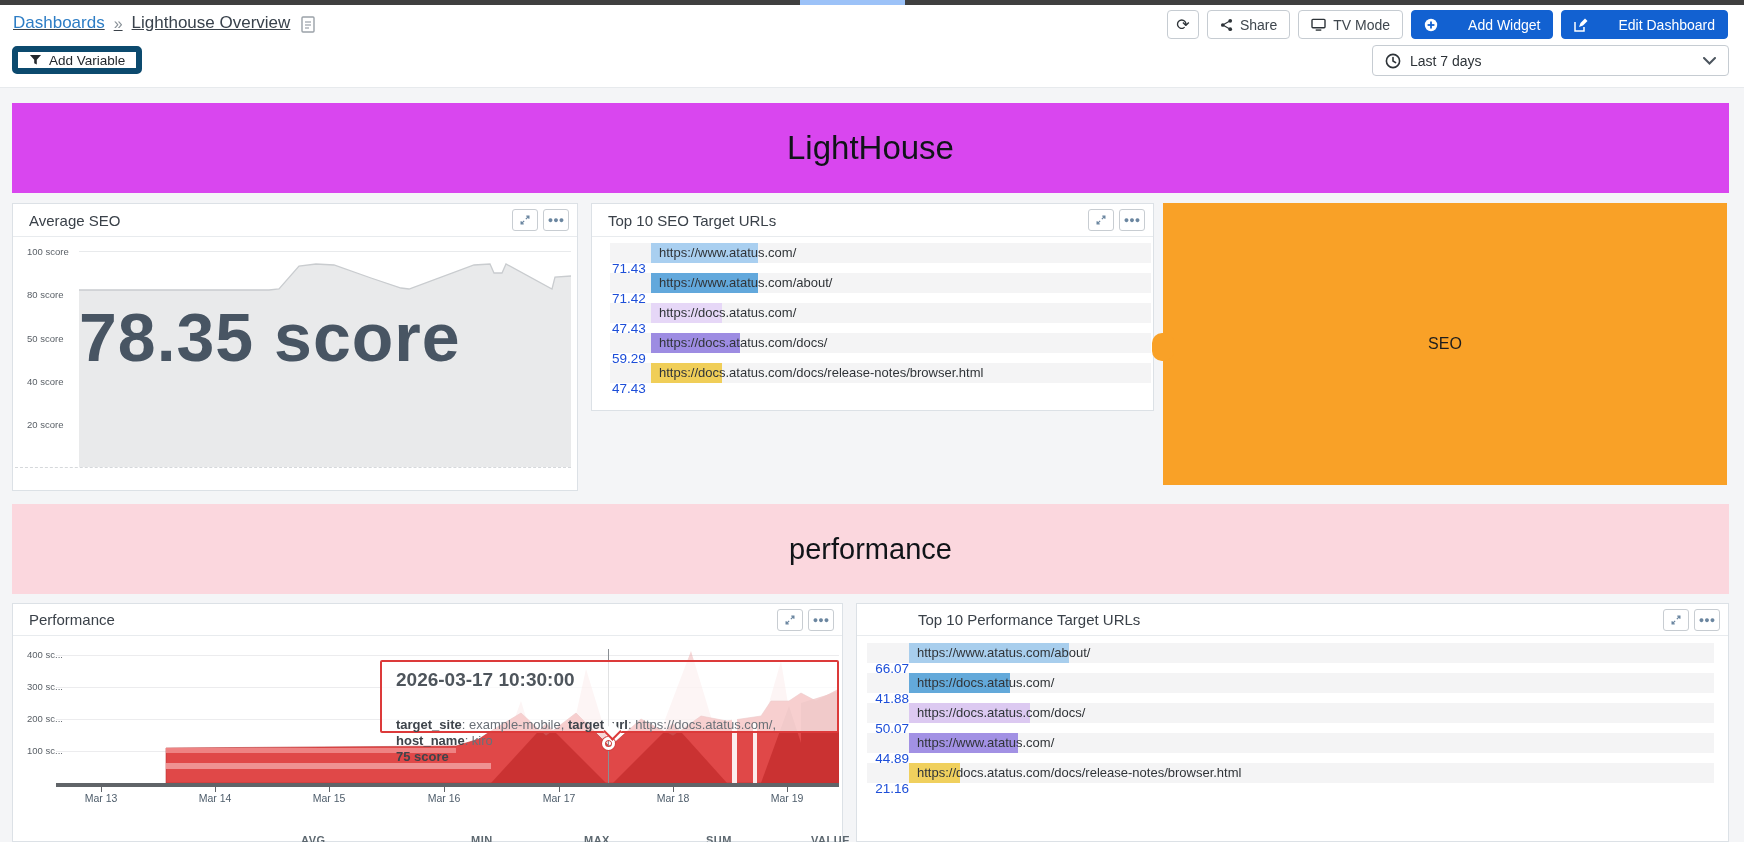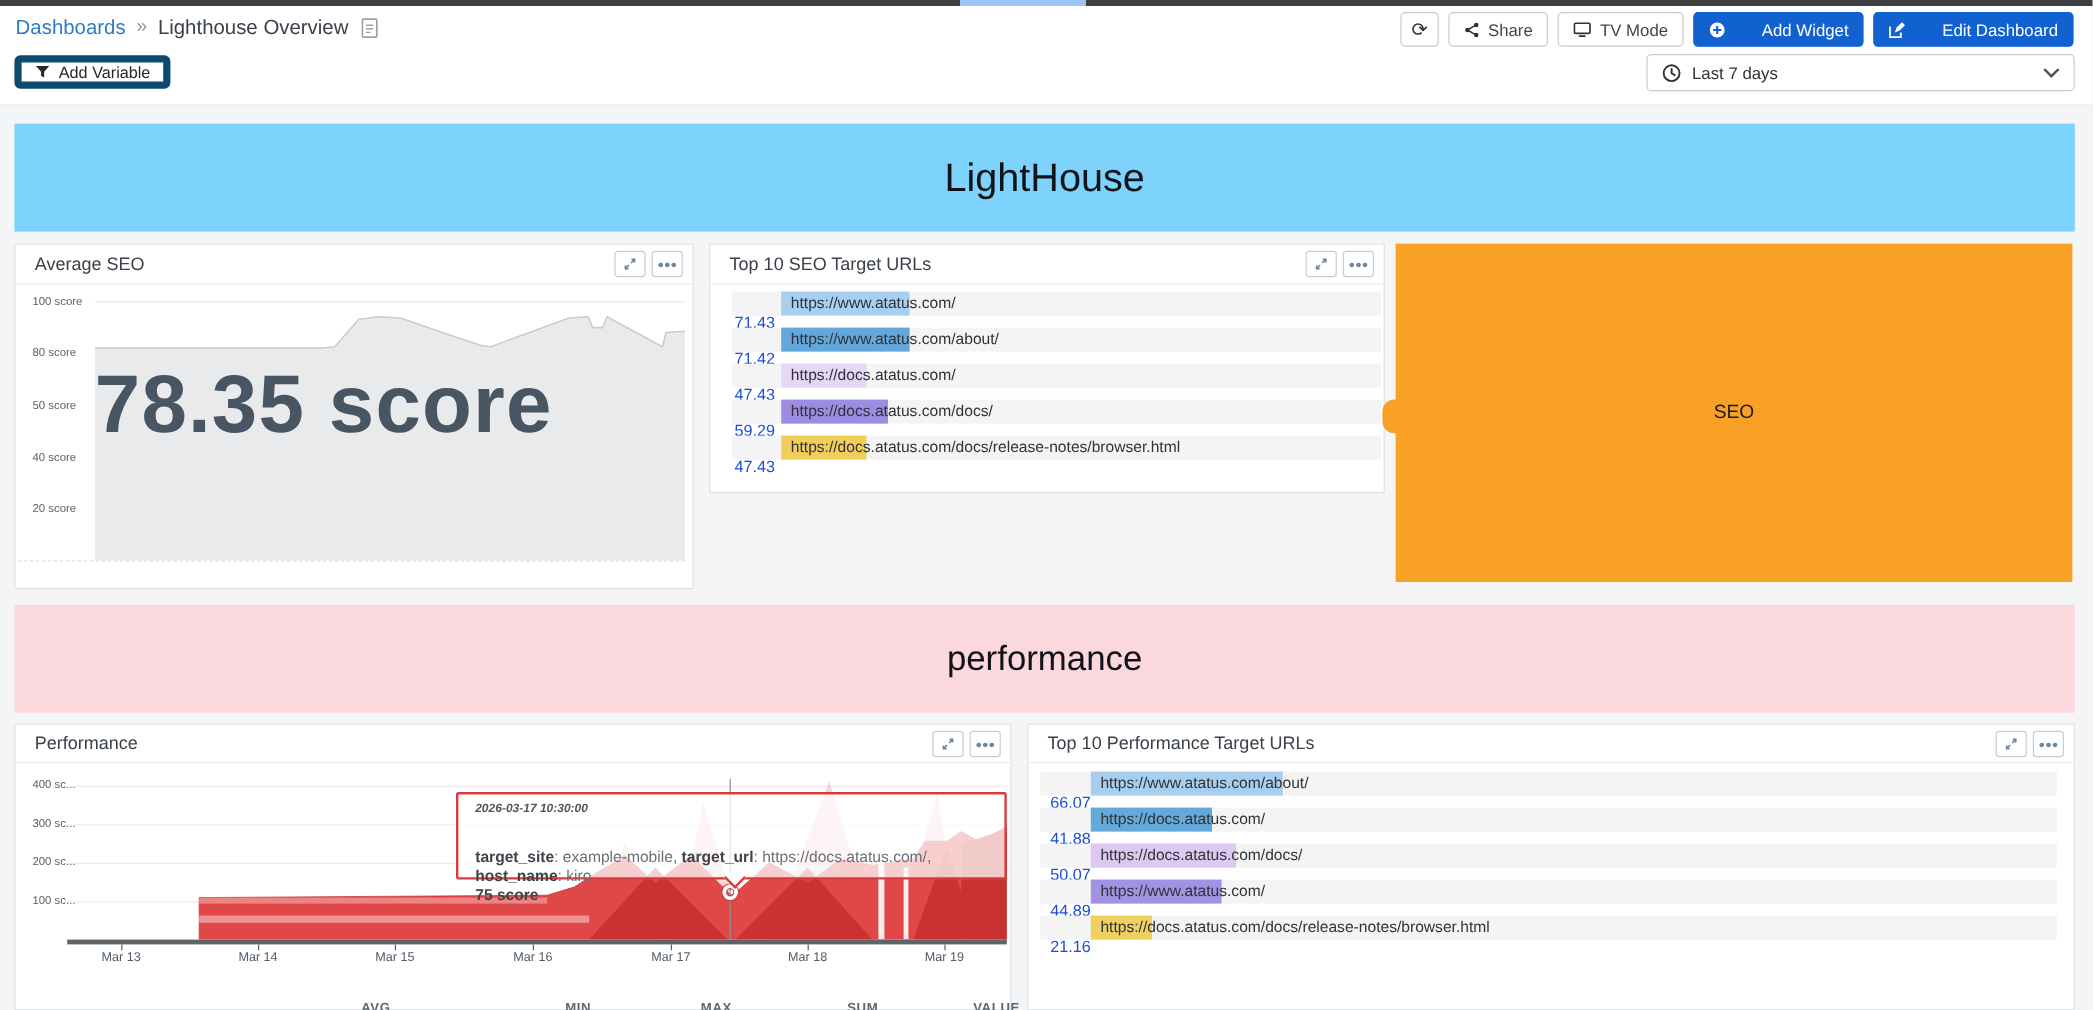--- a/index.html
+++ b/index.html
@@ -3,21 +3,21 @@
 <meta charset="utf-8">
 <style>
   html,body{margin:0;padding:0;background:#e9ebee;}
   *{box-sizing:border-box;}
   .stage{position:relative;width:1744px;height:842px;overflow:hidden;background:#f4f5f7;
          font-family:"Liberation Sans",sans-serif;color:#3a4149;}
   
   .header{position:absolute;top:0;left:0;width:1744px;height:88px;background:#fff;border-bottom:1px solid #e7eaed;}
   .progress{position:absolute;top:0;left:0;width:1744px;height:5px;background:#3f3f3f;z-index:5;}
   .progress .chunk{position:absolute;top:0;left:800px;width:105px;height:5px;background:#9cc2f8;}
-  .breadcrumb{position:absolute;top:13px;left:13px;font-size:17px;display:flex;align-items:center;gap:9px;}
+  .breadcrumb{position:absolute;top:13px;left:13px;font-size:17px;display:flex;align-items:flex-end;gap:9px;text-decoration:underline;}
   .breadcrumb .root{color:#2d7dc5;cursor:pointer;}
   .breadcrumb .sep{color:#8a9299;font-size:16px;}
   .breadcrumb .current{color:#39424c;}
   .doc-ic{margin-left:2px;display:inline-flex;}
   .toolbar{position:absolute;top:10px;right:16px;display:flex;gap:8px;z-index:6;}
   .btn{height:29px;padding:0 12px;border:1px solid #c6ccd2;border-radius:4px;background:#fff;
        color:#3f474e;font-size:14px;display:flex;align-items:center;gap:7px;cursor:pointer;white-space:nowrap;}
   .btn.icon-only{width:32px;justify-content:center;padding:0;}
   .btn.primary{background:#1261d1;border-color:#1261d1;color:#fff;gap:30px;}
   .addvar{position:absolute;top:46px;left:12px;height:28px;padding:0 11px;border:6px solid #0c4a6e;
@@ -63,21 +63,21 @@
   .axis{position:absolute;left:43px;top:179px;width:783px;height:4px;background:#606468;}
   .tick{position:absolute;top:183px;width:1px;height:5px;background:#606468;}
   .xlab{position:absolute;top:188px;width:44px;text-align:center;font-size:10.5px;color:#4e5d6b;}
   .crosshair{position:absolute;left:595px;top:45px;width:1px;height:134px;background:#8a8f94;z-index:1;}
   .marker{position:absolute;left:589px;top:133px;width:13px;height:13px;border-radius:50%;border:3px solid #fff;
           box-shadow:0 0 0 1px #cf4040, inset 0 0 0 1px #cf4040;z-index:2;}
   .tooltip{position:absolute;left:367px;top:56px;width:459px;height:73px;background:rgba(255,255,255,.74);
            border:2px solid #dc3a3a;border-radius:2px;padding:7px 14px;z-index:3;}
   .tooltip::after{content:"";position:absolute;left:224px;bottom:-7px;width:11px;height:11px;background:#fff;
                   border-right:2px solid #dc3a3a;border-bottom:2px solid #dc3a3a;transform:rotate(45deg);}
-  .tt-time{font-size:10px;font-weight:700;color:#4e555c;font-style:italic;}
+  .tt-time{font-size:19px;font-weight:700;color:#4e555c;}
   .tt-body{margin-top:26px;font-size:13px;color:#6a7077;line-height:16px;}
   .tt-body b{color:#3e444b;}
   .tt-score{font-size:13px;font-weight:700;color:#3e444b;}
   .fstats{position:absolute;top:230px;left:0;width:100%;height:12px;}
   .fstats span{position:absolute;font-size:11px;font-weight:700;letter-spacing:.5px;color:#5d6870;}
   .fstats span:nth-child(1){left:288px;} .fstats span:nth-child(2){left:458px;}
   .fstats span:nth-child(3){left:571px;} .fstats span:nth-child(4){left:693px;}
   .fstats span:nth-child(5){left:798px;}
   svg{display:block;}
   .plot{position:absolute;z-index:0;}
@@ -170,21 +170,21 @@
         </span>
       <span>Last 7 days</span>
       <span class="chev">
           <svg width="13" height="8" viewBox="0 0 13 8">
             <polyline points="1,1 6.5,6.5 12,1" fill="none" stroke="#4c555e" stroke-width="2" stroke-linecap="round"></polyline>
           </svg>
         </span>
     </div>
   </div>
 
-  <div class="banner lh" style="background:#7dd3fc;">
+  <div class="banner lh" style="background:#d946ef;">
     <span>LightHouse</span>
   </div>
 
   <div class="card" style="left:12px;top:203px;width:566px;height:288px;">
     <div class="chead">
       <span class="ctitle">Average SEO</span>
       <span class="cicons">
         <span class="cic">
             <svg width="12" height="12" viewBox="0 0 14 14">
               <path d="M8.5,2.5 h3 v3 M5.5,11.5 h-3 v-3 M11.5,2.5 L8,6 M2.5,11.5 L6,8" fill="none" stroke="#6b86a0" stroke-width="1.5"></path>
@@ -322,21 +322,21 @@
       <span>AVG</span>
       <span>MIN</span>
       <span>MAX</span>
       <span>SUM</span>
       <span>VALUE</span>
     </div>
   </div>
 
   <div class="card" style="left:856px;top:603px;width:873px;height:239px;">
     <div class="chead" style="height:32px;">
-      <span class="ctitle" style="top:7px;">Top 10 Performance Target URLs</span>
+      <span class="ctitle" style="top:7px;margin-left:45px;">Top 10 Performance Target URLs</span>
       <span class="cicons">
         <span class="cic">
             <svg width="12" height="12" viewBox="0 0 14 14">
               <path d="M8.5,2.5 h3 v3 M5.5,11.5 h-3 v-3 M11.5,2.5 L8,6 M2.5,11.5 L6,8" fill="none" stroke="#6b86a0" stroke-width="1.5"></path>
             </svg>
           </span>
         <span class="cic">●●●</span>
       </span>
     </div>
     <div class="rows perf-rows">

